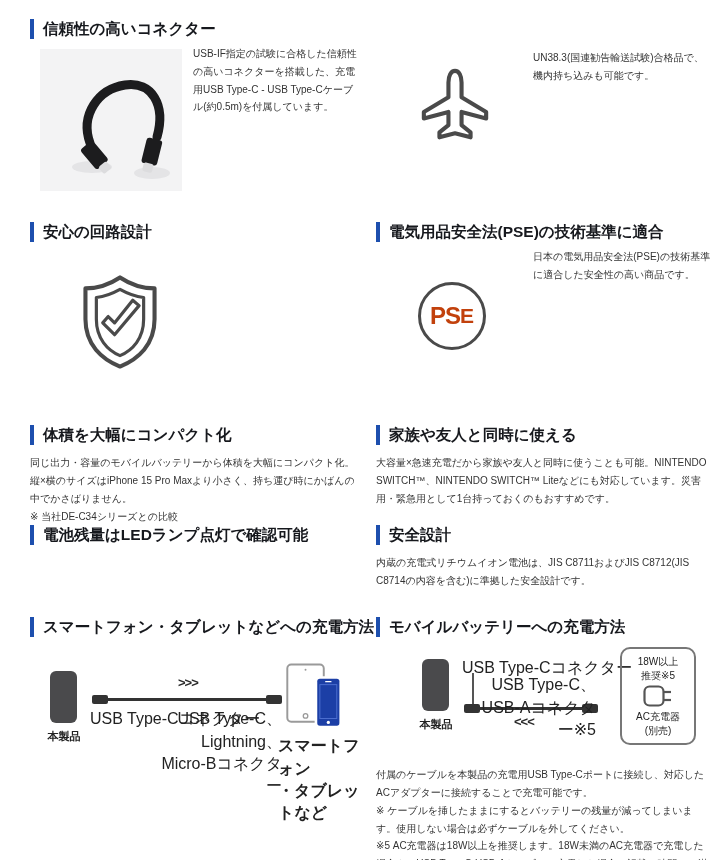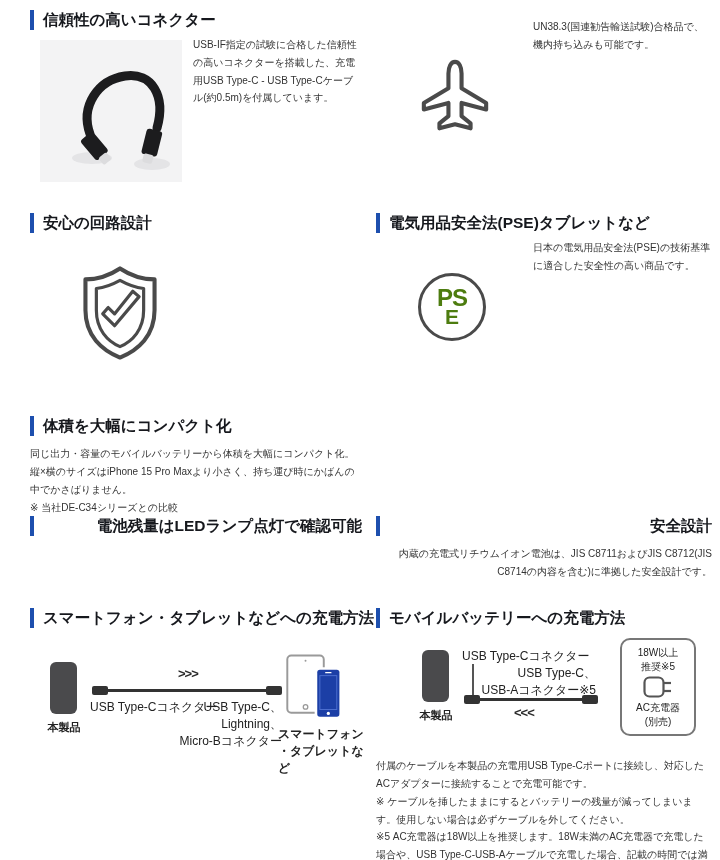--- a/index.html
+++ b/index.html
@@ -1,62 +1,62 @@
 <!DOCTYPE html>
 <html style="--accent: #1d4fae; --phone-blue: #1c3fa6; --icon-gray: #4a4a4a;"><head>
 <meta charset="utf-8">
 <style>
   html,body{margin:0;padding:0;}
   body{
     width:720px;height:860px;overflow:hidden;background:#ffffff;
     font-family:"Liberation Sans","DejaVu Sans",sans-serif;color:#333;
   }
-  .page{box-sizing:border-box;width:720px;height:860px;padding:10px 12px 0 30px;}
+  .page{box-sizing:border-box;width:720px;height:860px;padding:19px 12px 0 30px;}
   .row{display:grid;grid-template-columns:332px 336px;column-gap:14px;}
   .r12{height:203px;}
   .r3{height:100px;}
-  .r4{height:92px;text-align:right;}
+  .r4{height:92px;}
   section{position:relative;}
   .hd{
     margin:0;font-size:15.5px;font-weight:700;color:#16181d;
     border-left:4px solid var(--accent,#1d4fae);padding-left:9px;line-height:1.3;
     white-space:nowrap;letter-spacing:0;
   }
   .bodytext{
     font-size:10px;color:#333;line-height:1.78;margin:0;white-space:pre-line;
   }
   .abs{position:absolute;}
   
   #sec-connector .media{left:10px;top:30px;width:142px;height:142px;}
   #sec-connector .bodytext{left:163px;top:26px;width:170px;}
   
   #sec-airplane .media{left:38px;top:44px;width:82px;height:88px;}
-  #sec-airplane .bodytext{left:157px;top:8px;width:178px;}
+  #sec-airplane .bodytext{left:157px;top:30px;width:178px;}
   
   #sec-circuit .media{left:44px;top:50px;width:92px;height:100px;}
   #sec-circuit .bodytext{left:163px;top:26px;width:172px;}
   
   #sec-pse .pse-circle{
     left:42px;top:60px;width:62px;height:62px;border:3.5px solid #4a4a4a;border-radius:50%;
-    display:flex;flex-direction:column;align-items:center;justify-content:center;
-    color:#4d7c0f;font-weight:700;line-height:0.85;
+    display:flex;align-items:center;justify-content:center;
+    color:#c2410c;font-weight:700;line-height:0.85;
   }
   .pse-top{font-size:24px;letter-spacing:-1px;}
   .pse-bottom{font-size:21px;}
   #sec-pse .bodytext{left:157px;top:26px;width:180px;}
   
   .flow{position:static;margin-top:9px;}
   
   .diagram{position:relative;height:112px;margin-top:8px;}
   .battery{background:#4a4a4c;border-radius:6px;width:27px;height:52px;}
   .prod-label{font-size:11px;font-weight:600;color:#222;text-align:center;width:48px;}
   .cable{background:#333;height:3px;}
   .conn{background:#333;width:16px;height:9px;border-radius:2px;}
   .arrows{font-size:13px;font-weight:700;color:#2b2b2b;letter-spacing:-1px;}
-  .dlabel{font-size:12px;color:#222;line-height:1.4;white-space:pre-line;}
+  .dlabel{font-size:16px;color:#222;line-height:1.4;white-space:pre-line;}
   .vline{width:2px;background:#555;}
   
   #sec-charge-device .battery{left:20px;top:26px;}
   #sec-charge-device .prod-label{left:10px;top:84px;}
   #sec-charge-device .conn-l{left:62px;top:50px;}
   #sec-charge-device .cable{left:70px;top:53px;width:172px;}
   #sec-charge-device .conn-r{left:236px;top:50px;}
   #sec-charge-device .arrows{left:148px;top:30px;}
   #sec-charge-device .lab-l{left:60px;top:63px;}
   #sec-charge-device .lab-r{left:130px;top:63px;width:122px;text-align:right;}
@@ -116,36 +116,38 @@
     <section id="sec-circuit">
       <h2 class="hd">安心の回路設計</h2>
       <svg class="abs media" viewBox="0 0 100 110">
         <path d="M50 6 C38 14 24 18 12 18 L12 52 C12 80 30 96 50 104 C70 96 88 80 88 52 L88 18 C76 18 62 14 50 6 Z" fill="none" stroke="#4a4a4a" stroke-width="4.5" stroke-linejoin="round"></path>
         <path d="M50 19 C41 24 32 27 24 28 L24 52 C24 73 36 86 50 92 C64 86 76 73 76 52 L76 28 C68 27 59 24 50 19 Z" fill="none" stroke="#4a4a4a" stroke-width="3.5" stroke-linejoin="round"></path>
         <path d="M31 56 L44 69 L71 37 L64 31 L44 56 L37 49 Z" fill="none" stroke="#4a4a4a" stroke-width="3.5" stroke-linejoin="round"></path>
       </svg>
     </section>
 
     <section id="sec-pse">
-      <h2 class="hd">電気用品安全法(PSE)タブレットなど</h2>
+      <h2 class="hd">電気用品安全法(PSE)の技術基準に適合</h2>
       <div class="abs pse-circle">
         <span class="pse-top">PS</span>
         <span class="pse-bottom">E</span>
       </div>
       <p class="abs bodytext">日本の電気用品安全法(PSE)の技術基準に適合した安全性の高い商品です。</p>
     </section>
   </div>
 
   <div class="row r3">
     <section>
       <h2 class="hd">体積を大幅にコンパクト化</h2>
       <p class="bodytext flow">同じ出力・容量のモバイルバッテリーから体積を大幅にコンパクト化。縦×横のサイズはiPhone 15 Pro Maxより小さく、持ち運び時にかばんの中でかさばりません。
 ※ 当社DE-C34シリーズとの比較</p>
     </section>
     <section>
+      <h2 class="hd">家族や友人と同時に使える</h2>
+      <p class="bodytext flow">大容量×急速充電だから家族や友人と同時に使うことも可能。NINTENDO SWITCH™、NINTENDO SWITCH™ Liteなどにも対応しています。災害用・緊急用として1台持っておくのもおすすめです。</p>
     </section>
   </div>
 
   <div class="row r4">
     <section>
       <h2 class="hd">電池残量はLEDランプ点灯で確認可能</h2>
     </section>
     <section>
       <h2 class="hd">安全設計</h2>
       <p class="bodytext flow">内蔵の充電式リチウムイオン電池は、JIS C8711およびJIS C8712(JIS C8714の内容を含む)に準拠した安全設計です。</p>

